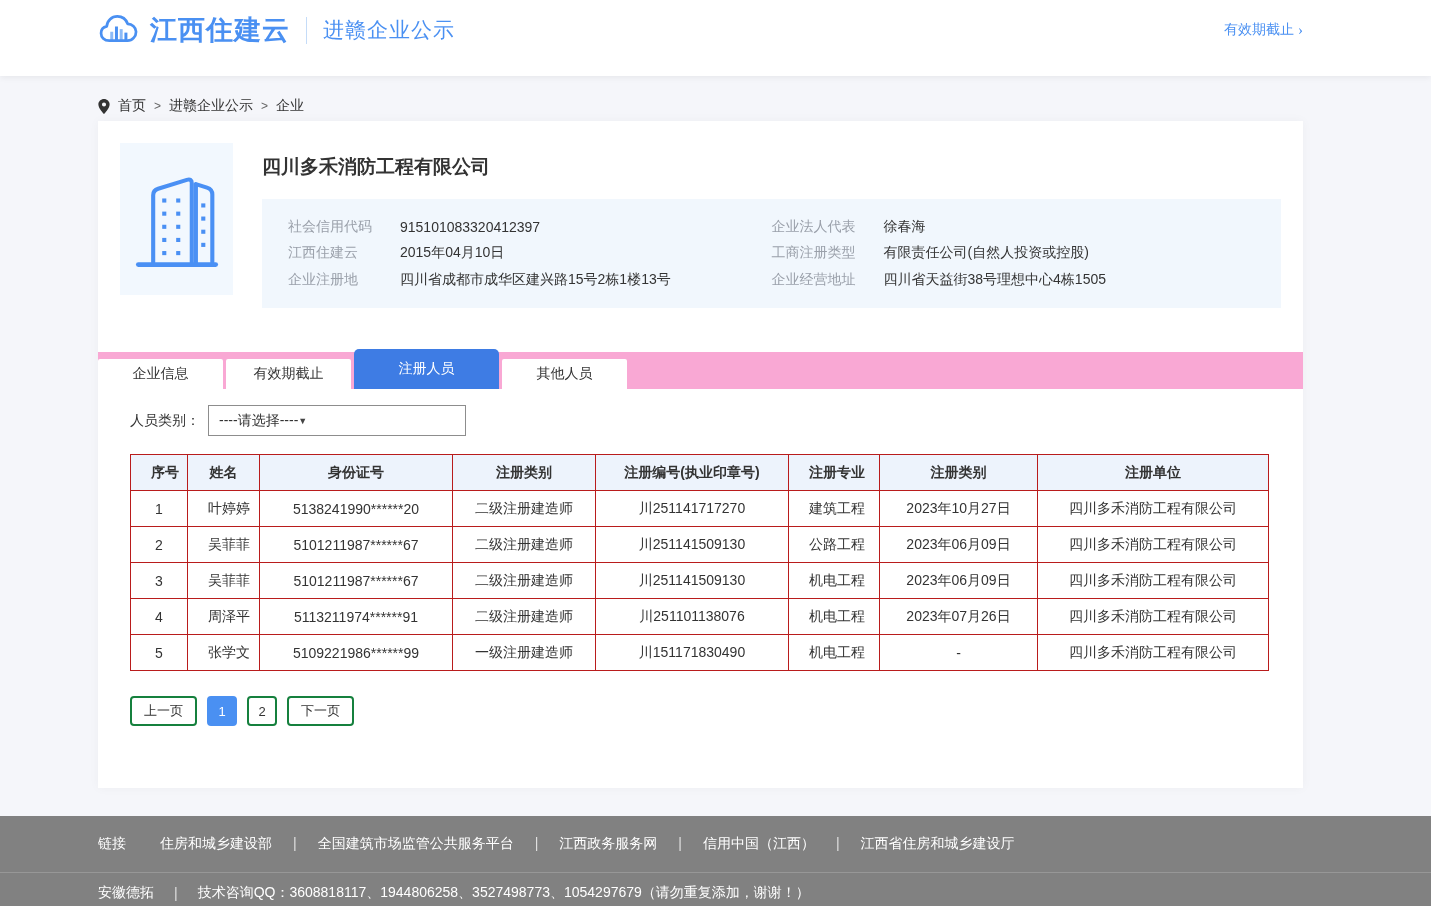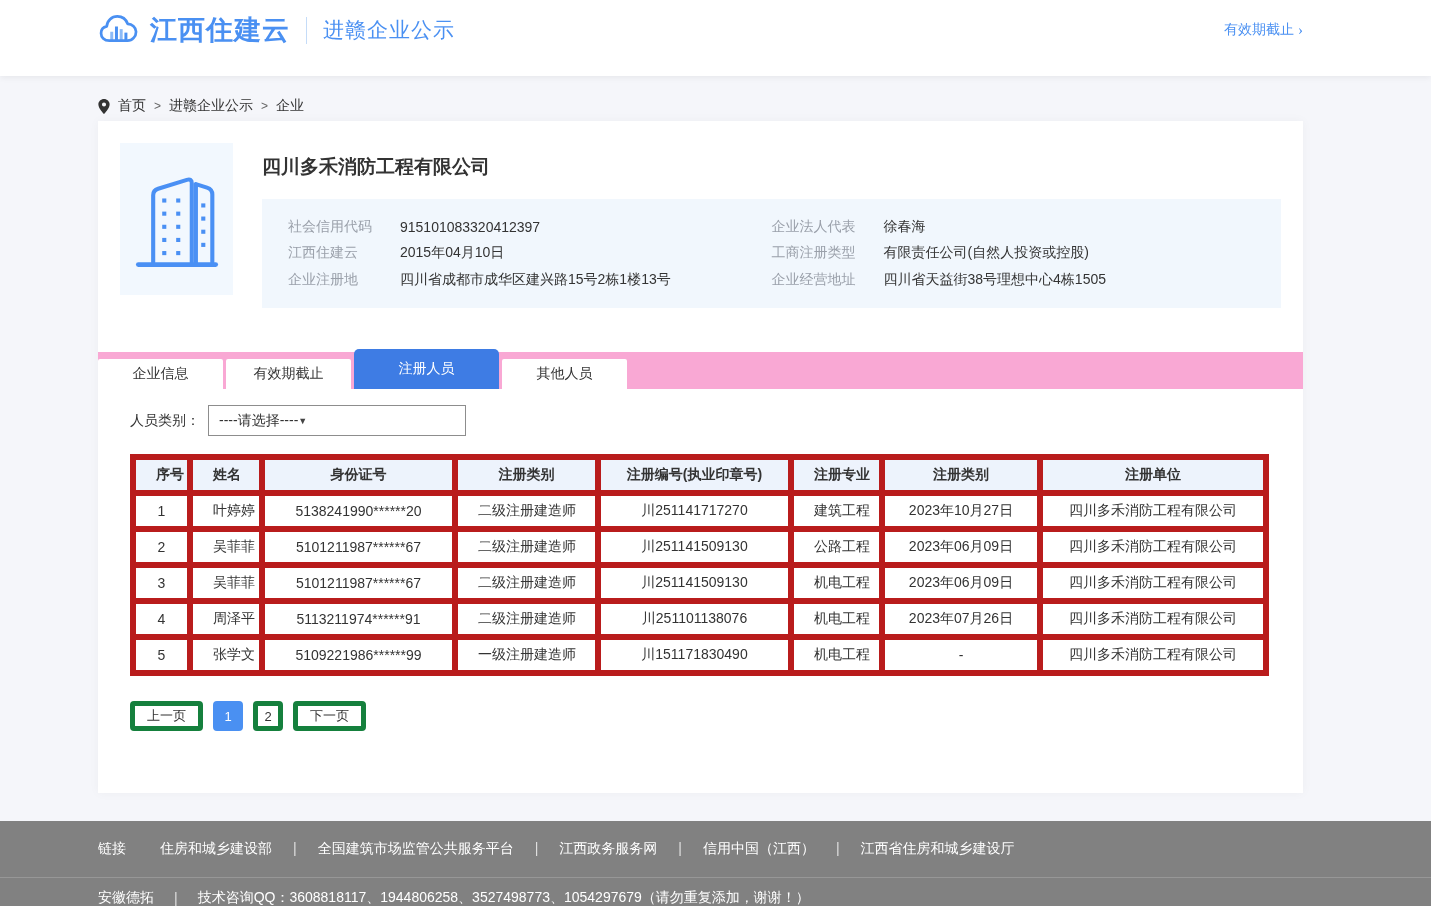--- a/index.html
+++ b/index.html
@@ -73,31 +73,31 @@
   .select {
     width: 258px; height: 31px; border: 1px solid #8d8d8d; background: #fff;
     display: flex; align-items: center; justify-content: flex-start;
     padding: 0 10px; margin-left: 8px; cursor: pointer; font-size: 14px; color: #333;
   }
   .select-arrow { font-size: 9px; color: #444; }
 
   
   .people-table { margin: 18px 32px 0 32px; width: 1139px; border-collapse: collapse; font-size: 14px; table-layout: fixed; }
   .people-table th, .people-table td {
-    border: 6px solid #b91c1c; text-align: center; height: 36px; padding: 2px 20px;
+    border: 1px solid #b91c1c; text-align: center; height: 36px; padding: 2px 20px;
     overflow: hidden; white-space: nowrap;
   }
   .people-table th { background: #edf3fc; font-weight: bold; color: #333; }
   .people-table td { color: #333; background: #fff; }
 
   
   .pagination { display: flex; align-items: center; margin: 25px 32px 0 32px; gap: 10px; }
   .page-btn {
     min-width: 30px; height: 30px; padding: 0 12px; background: #fff;
-    border: 5px solid #15803d; border-radius: 4px; font-size: 13px; color: #333;
+    border: 2px solid #15803d; border-radius: 4px; font-size: 13px; color: #333;
     display: flex; align-items: center; justify-content: center; cursor: pointer;
     font-family: inherit;
   }
   .page-btn.num { padding: 0; }
   .page-btn.active { background: #4a90f2; border-color: #4a90f2; color: #fff; }
 
   
   .footer { background: #818181; color: #fff; margin-top: 28px; font-size: 14px; }
   .footer-row { display: flex; align-items: center; }
   .footer-row1 { padding: 19px 0; }

